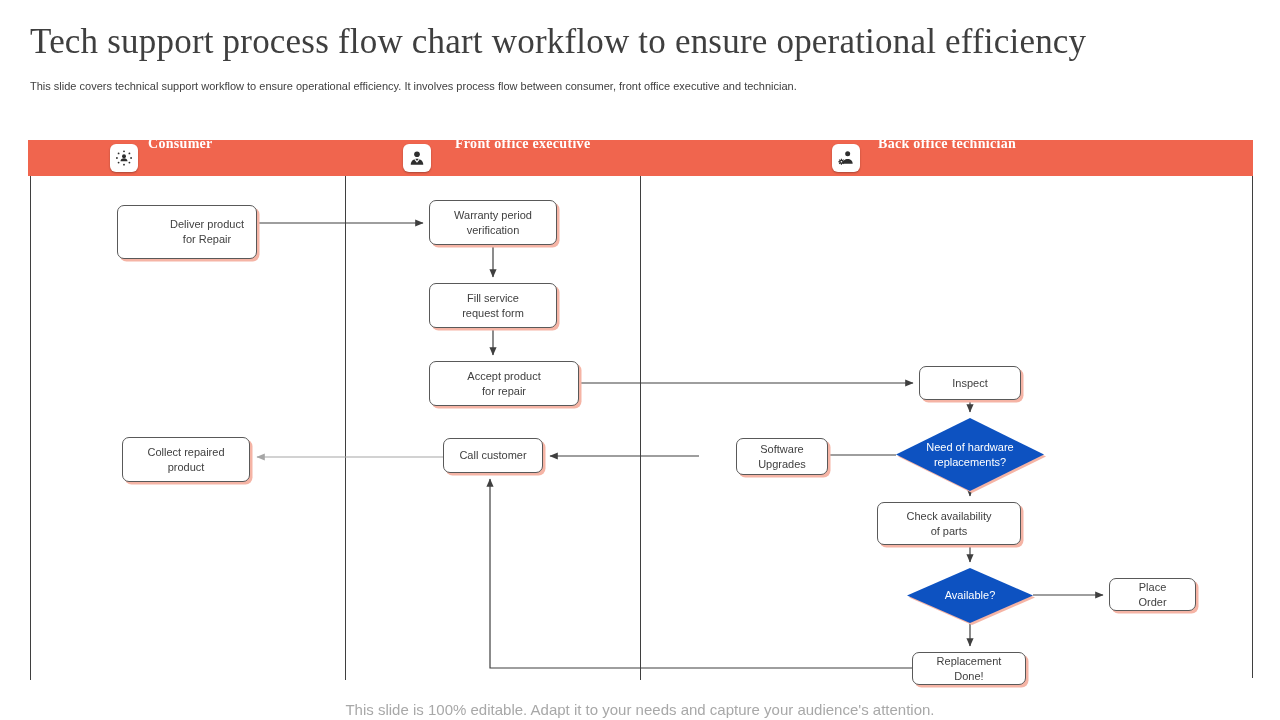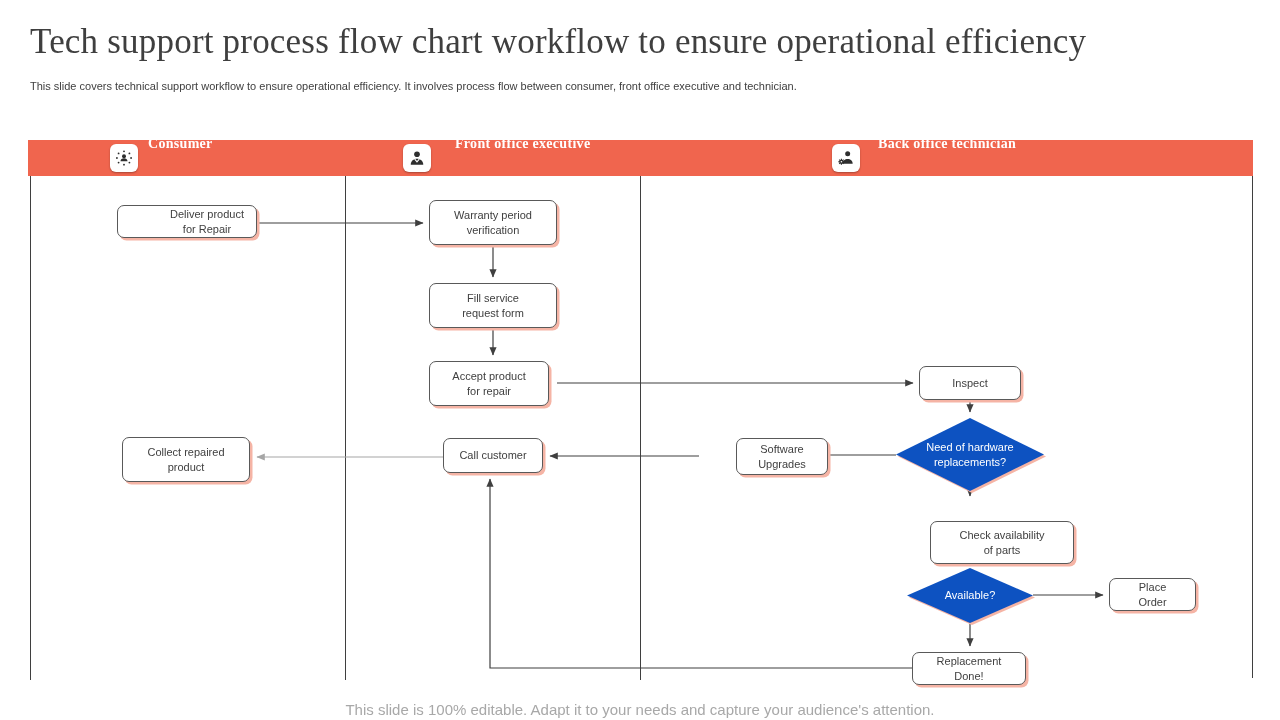--- a/index.html
+++ b/index.html
@@ -138,41 +138,41 @@
     <path class="wire" d="M896 455 H806" marker-end="url(#ah)"></path>
     <path class="wire" d="M699 456 H550" marker-end="url(#ah)"></path>
     <path class="wire-light" d="M443 457 H257" marker-end="url(#ahg)"></path>
     <path class="wire" d="M970 492 V496" marker-end="url(#ah)"></path>
     <path class="wire" d="M970 546 V562" marker-end="url(#ah)"></path>
     <path class="wire" d="M1033 595 H1103" marker-end="url(#ah)"></path>
     <path class="wire" d="M970 624 V646" marker-end="url(#ah)"></path>
     <path class="wire" d="M912 668 H490 V479" marker-end="url(#ah)"></path>
   </svg>
 
-  <div class="node" style="left:117px; top:205px; width:140px; height:33px;padding-left:40px;">Deliver  product
+  <div class="node" style="left:117px; top:205px; width:140px; height:54px;padding-left:40px;">Deliver  product
 for Repair</div>
   <div class="node" style="left:429px; top:200px; width:128px; height:45px;">Warranty period
 verification</div>
   <div class="node" style="left:429px; top:283px; width:128px; height:45px;">Fill service
 request form</div>
-  <div class="node" style="left:429px; top:361px; width:120px; height:45px;">Accept product
+  <div class="node" style="left:429px; top:361px; width:150px; height:45px;">Accept product
 for repair</div>
   <div class="node" style="left:919px; top:366px; width:102px; height:34px;">Inspect</div>
 
   <div class="diamond-wrap" style="left:896px; top:418px; width:148px; height:73px;">
     <div class="diamond">Need of hardware
 replacements?</div>
   </div>
 
   <div class="node" style="left:699px; top:438px; width:92px; height:37px;margin-left:37px;">Software
 Upgrades</div>
   <div class="node" style="left:443px; top:438px; width:100px; height:35px;">Call customer</div>
   <div class="node" style="left:122px; top:437px; width:128px; height:45px;">Collect repaired
 product</div>
-  <div class="node" style="left:930px; top:502px; width:144px; height:43px;margin-top:19px;">Check availability
+  <div class="node" style="left:877px; top:502px; width:144px; height:43px;">Check availability
 of parts</div>
 
   <div class="diamond-wrap" style="left:907px; top:568px; width:126px; height:55px;">
     <div class="diamond">Available?</div>
   </div>
 
   <div class="node" style="left:1109px; top:578px; width:87px; height:33px;">Place
 Order</div>
   <div class="node" style="left:912px; top:652px; width:114px; height:33px;">Replacement
 Done!</div>

